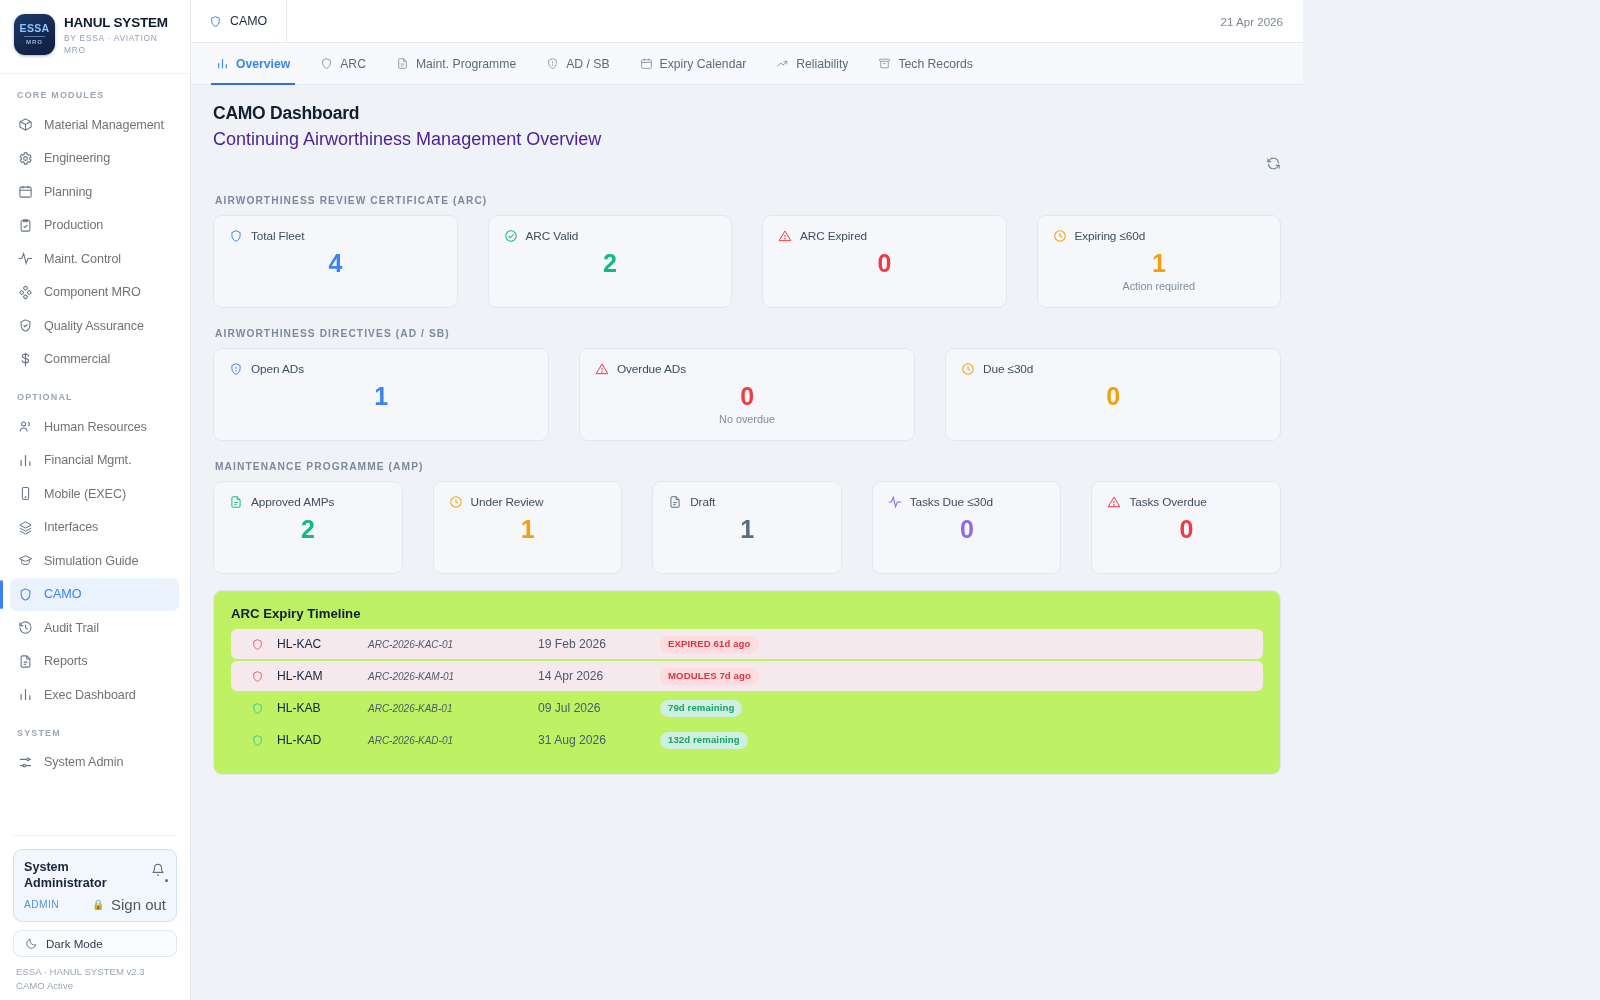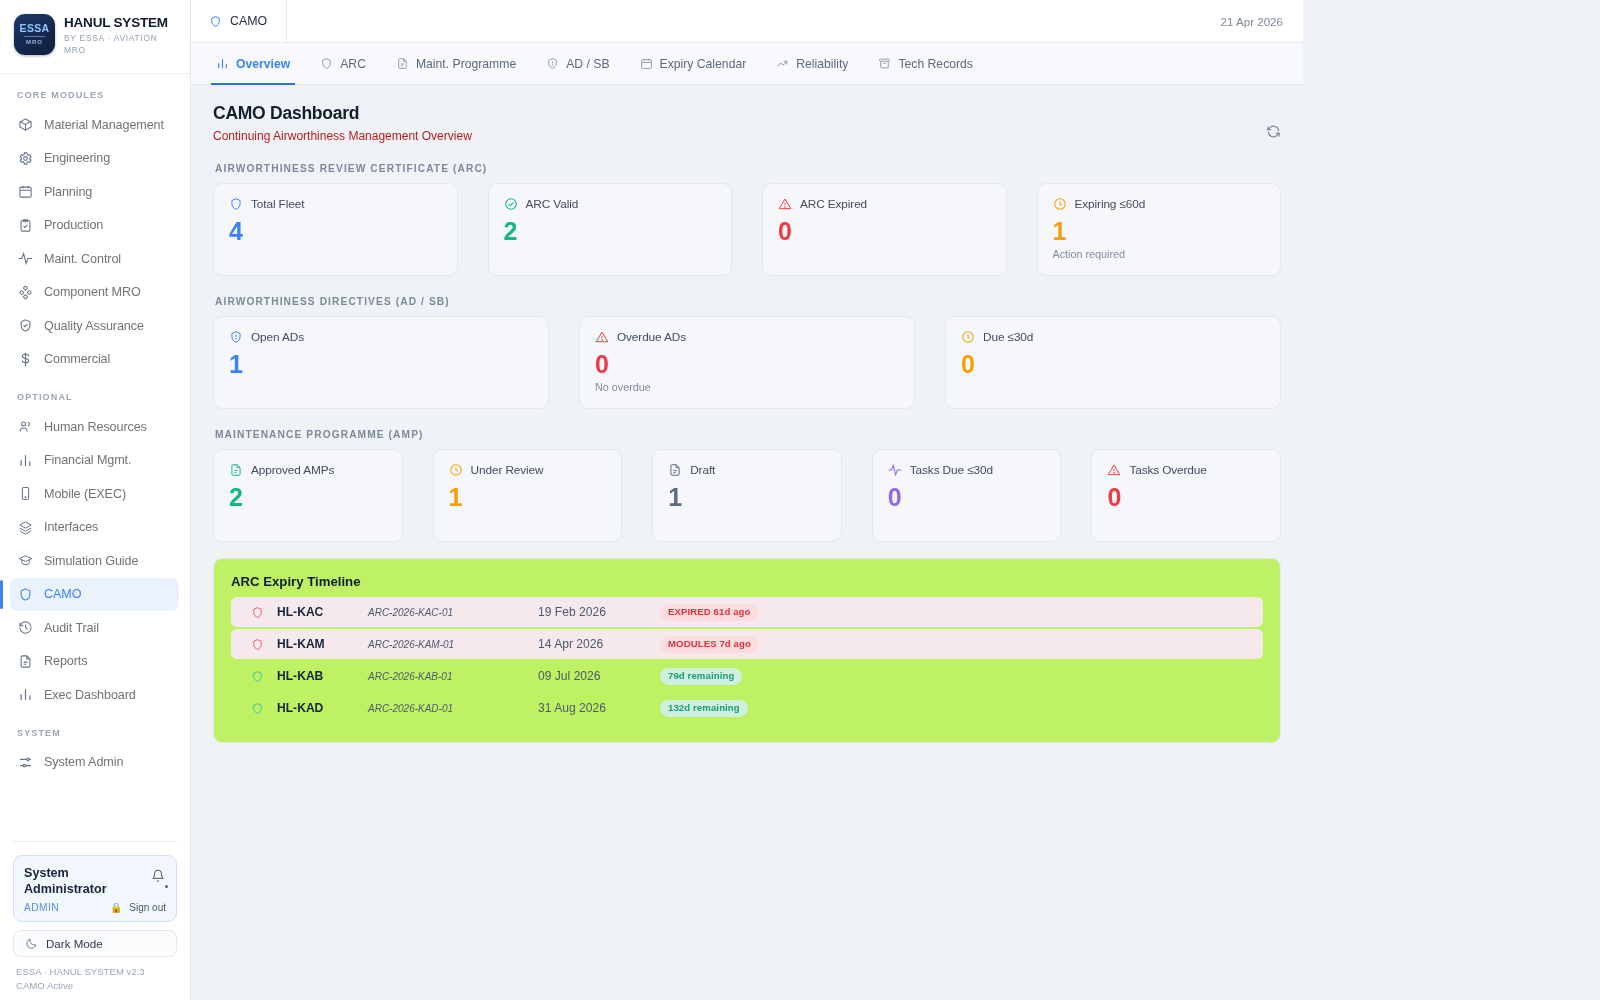--- a/index.html
+++ b/index.html
@@ -80,21 +80,21 @@
   .user-name {
     font-size: 12.6px; font-weight: bold; color: #18243a; line-height: 16px;
     max-width: 108px;
   }
   .bell { position: absolute; right: 11px; top: 13px; color: #3c4a5e; }
   .bell .dot { position: absolute; right: -3px; bottom: -1px; width: 3.5px; height: 3.5px; border-radius: 50%; background: #5b6879; }
   .user-row2 { display: flex; align-items: center; margin-top: 5px; }
   .user-role { font-size: 10.3px; color: #5a8fe0; letter-spacing: .35px; font-weight: normal; }
   .user-actions { margin-left: auto; display: flex; align-items: center; gap: 6px; }
   .lock { font-size: 10px; line-height: 1; }
-  .signout { font-size: 10px; color: #4a5768; cursor: pointer; }
+  .signout { font-size: 15px; color: #4a5768; cursor: pointer; }
   .darkmode {
     margin-top: 8px; height: 27px; border: 1px solid #e2e7ef; border-radius: 8px;
     background: #fbfcfe; display: flex; align-items: center; gap: 8px; padding-left: 11px;
     cursor: pointer;
   }
   .darkmode .lbl { font-size: 11.6px; color: #2d3a4d; }
   .darkmode .moon { color: #5b6c86; display: flex; }
   .ver { font-size: 9.6px; color: #9aa6b8; line-height: 13.5px; padding: 8px 0 0 3px; }
 
   
@@ -123,31 +123,31 @@
   }
   .navtab .ico { display: flex; color: #8d98a8; }
   .navtab.active { color: #3b82f6; font-weight: bold; }
   .navtab.active .ico { color: #3b82f6; }
   .navtab.active::after {
     content: ""; position: absolute; left: 10px; right: 10px; bottom: -1px; height: 2px; background: #2f6fe0;
   }
 
   .content { flex: 1 1 auto; overflow: hidden; padding: 18px 22px 0 22px; }
 
-  .page-head { display: flex; align-items: flex-end; }
+  .page-head { display: flex; align-items: flex-start; flex-direction: column; }
   .page-title { font-size: 17.5px; font-weight: bold; color: #121d2e; letter-spacing: -.25px; }
-  .page-sub { font-size: 12px; color: #b91c1c; margin-top: 5px; }
+  .page-sub { font-size: 18px; color: #4c1d95; margin-top: 5px; }
   .refresh-btn { margin-left: auto; color: #7b8798; cursor: pointer; padding-top: 6px; }
 
   .sec-label {
     font-size: 10.2px; font-weight: bold; color: #7d899b; letter-spacing: 1.1px;
     text-transform: uppercase; margin: 20px 0 9px 2px;
   }
 
-  .cards { display: flex; gap: 30px; }
+  .cards { display: flex; gap: 30px; text-align: center; }
   .card {
     background: #f5f7fb; border: 1px solid #e3e8f0; border-radius: 9px;
     padding: 13px 15px 14px; flex: 1 1 0; min-width: 0; height: 93px;
   }
   .card-head { display: flex; align-items: center; gap: 8px; }
   .card-head .ico { display: flex; width: 14px; height: 14px; }
   .card-label { font-size: 11.8px; color: #3f4c60; letter-spacing: -.1px; }
   .card-value { font-size: 25px; font-weight: bold; line-height: 30px; margin-top: 5px; letter-spacing: -.5px; }
   .card-note { font-size: 10.8px; color: #808c9e; margin-top: 2px; }
 
@@ -156,21 +156,21 @@
     margin-top: 16px; background: #bef264; border: 1px solid #e3e8f0; border-radius: 9px;
     padding: 15px 17px 17px;
   }
   .panel-title { font-size: 13.2px; font-weight: bold; color: #121d2e; margin-bottom: 8px; }
   .trow {
     display: flex; align-items: center; height: 30px; border-radius: 6px;
     padding: 0 12px 0 20px; margin-bottom: 2px;
   }
   .trow.expired { background: #f6e9ee; }
   .trow .shield { width: 16px; flex: 0 0 16px; display: flex; margin-right: 10px; }
-  .trow .reg { font-size: 12.1px; font-weight: bold; color: #17233a; width: 91px; flex: 0 0 91px; }
+  .trow .reg { font-size: 12.1px; font-weight: normal; color: #17233a; width: 91px; flex: 0 0 91px; }
   .trow .cert { font-size: 10px; color: #4d5a6e; width: 170px; flex: 0 0 170px; font-style: italic; }
   .trow .date { font-size: 12.1px; color: #4d5a6e; width: 122px; flex: 0 0 122px; }
   .badge {
     font-size: 9.6px; font-weight: bold; border-radius: 9px; padding: 3.5px 8px; letter-spacing: .1px;
     display: inline-block; line-height: 10px;
   }
   .badge.red { background: #fbdcdf; color: #e2323f; }
   .badge.green { background: #cdf0e0; color: #19a06b; }
 </style>
 </head>

